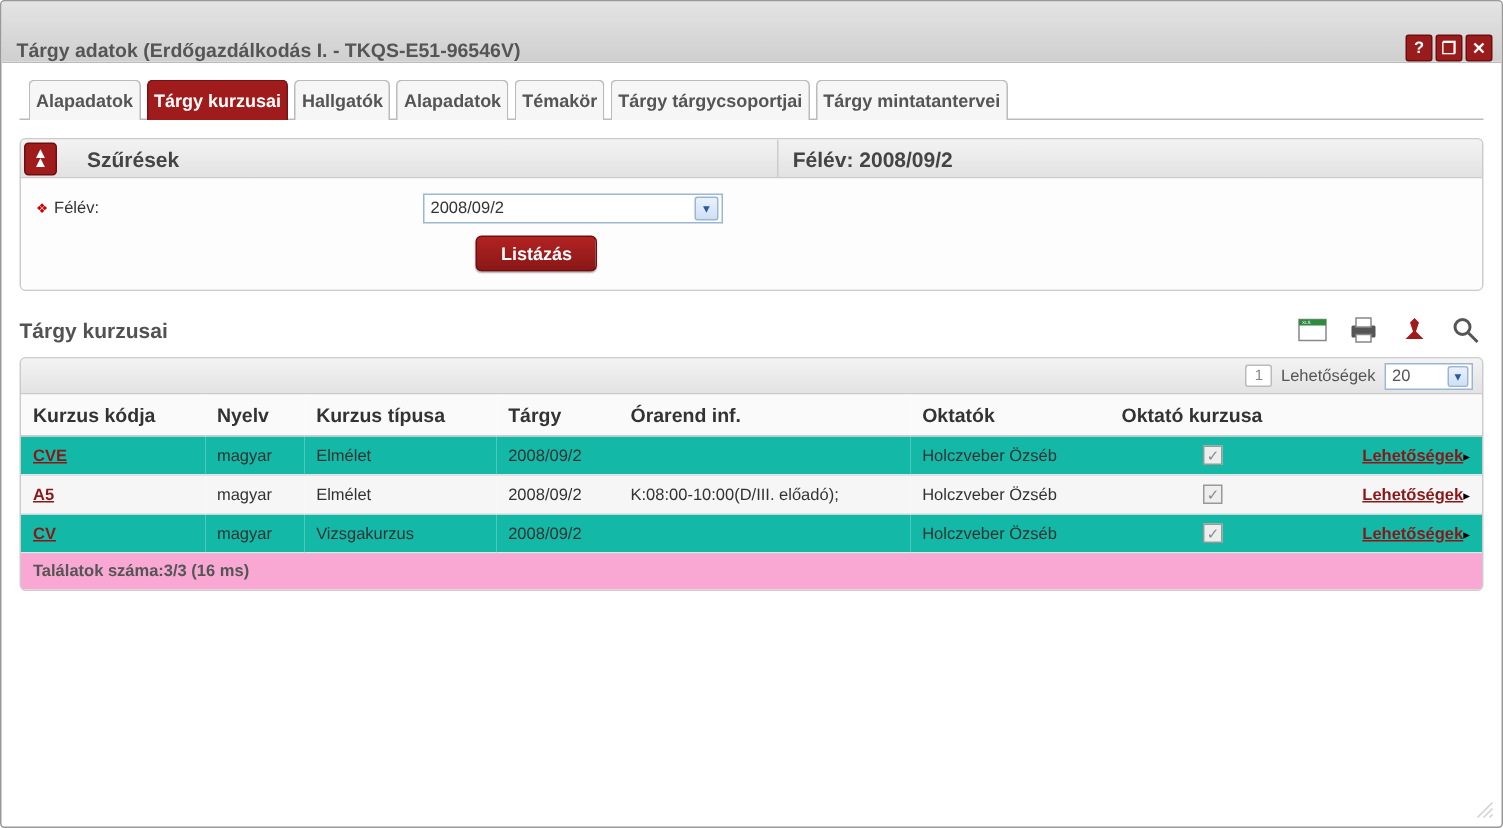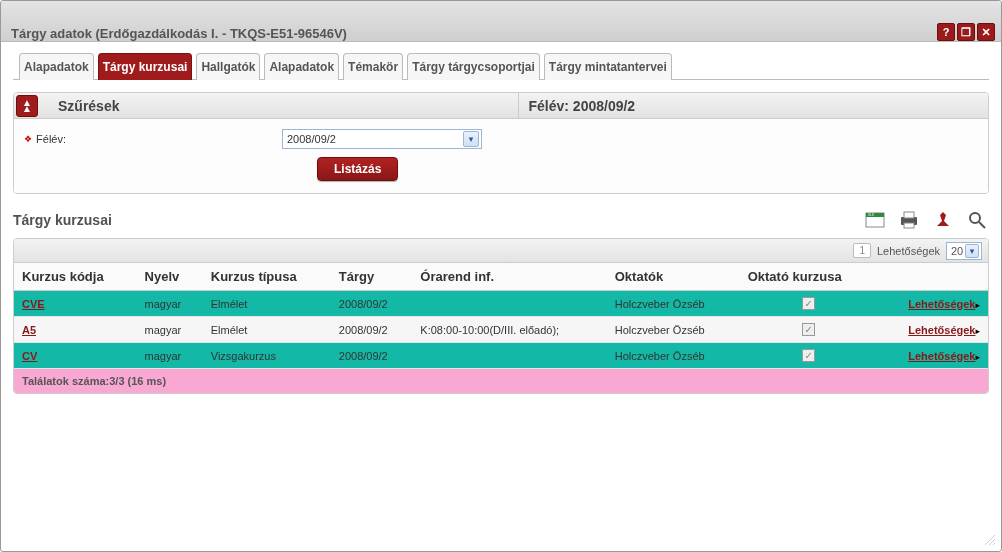--- a/index.html
+++ b/index.html
@@ -192,21 +192,21 @@
   }
   .page-num {
     border:1px solid #bbb;
     background:#fff;
     padding:1px 5px;
     border-radius:2px;
     font-size:10px;
     color:#888;
   }
   .page-size {
-    width: 36px; height:18px;
+    width: 59px; height:18px;
     border:1px solid #9ab6d4;
     background:#fff;
     display:flex;align-items:center;justify-content:space-between;
     padding:0 2px 0 4px;
     font-size:11px;
   }
   table.grid { width:100%; border-collapse:collapse; }
   table.grid th {
     text-align:left;
     font-size:13px;

